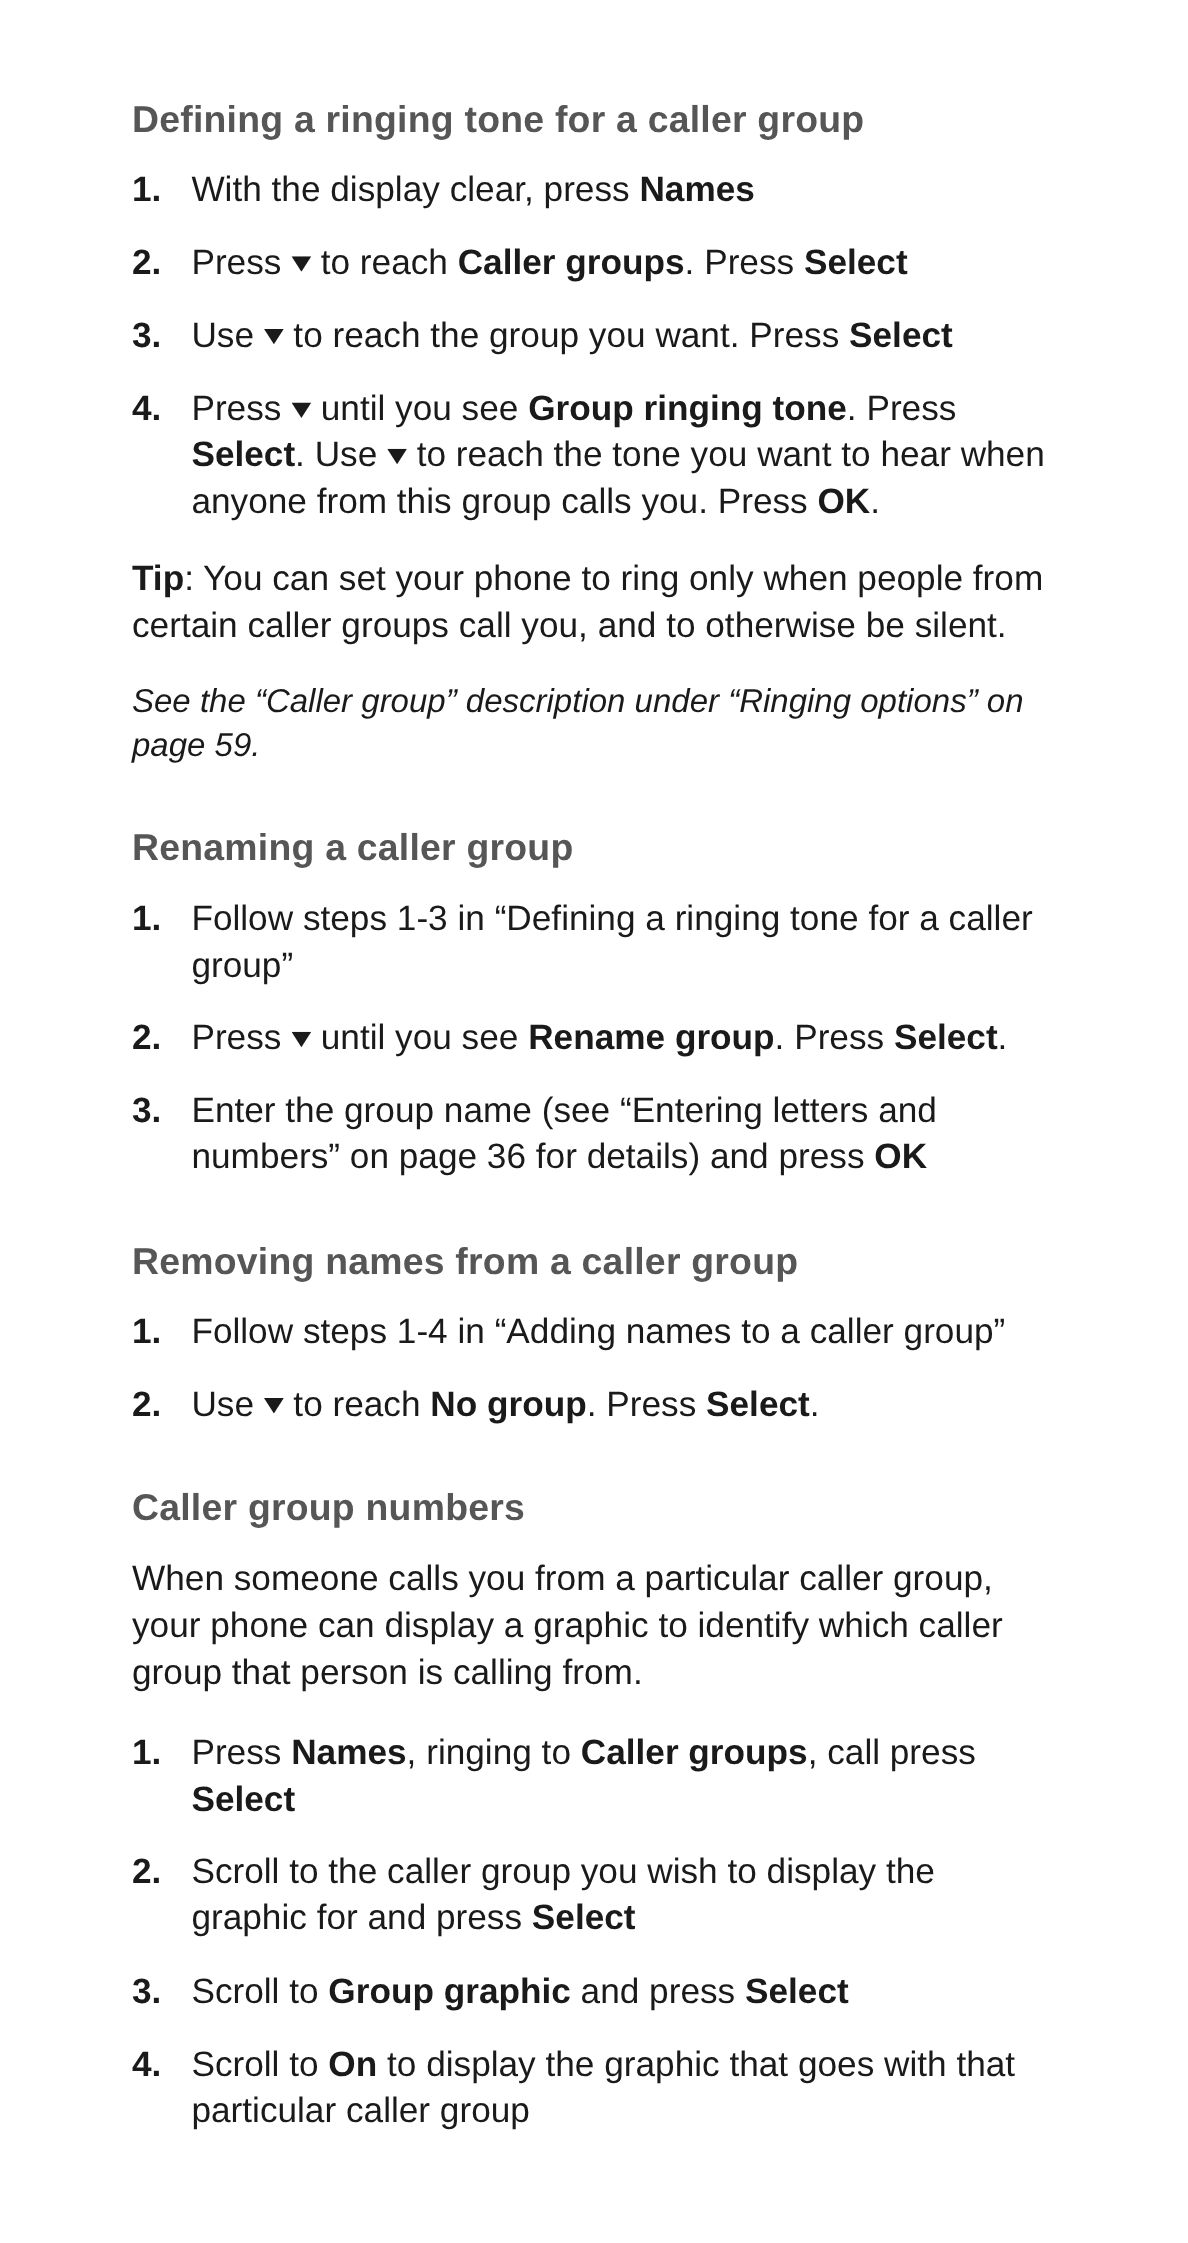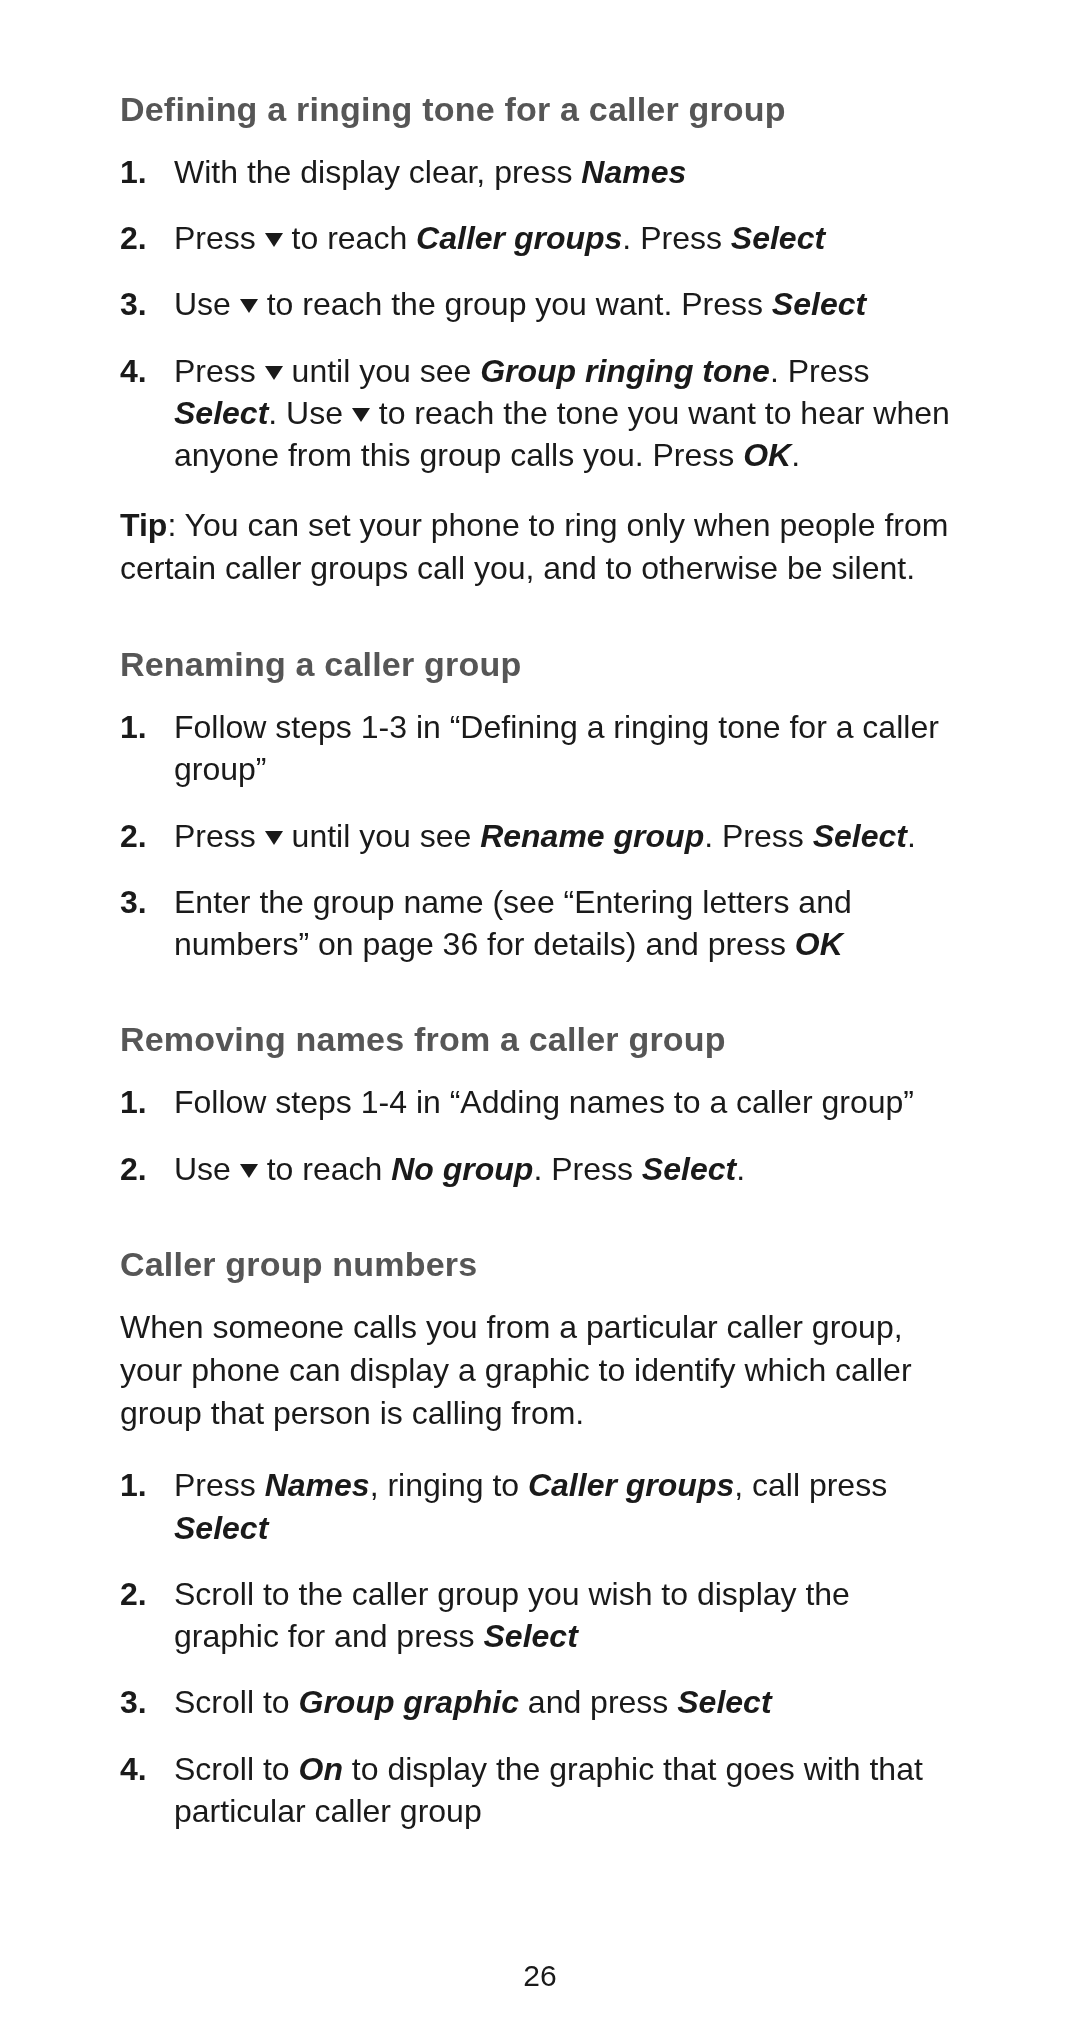--- a/index.html
+++ b/index.html
@@ -43,21 +43,20 @@
     flex: 0 0 48px;
     padding-right: 6px;
   }
   .step-body {
     flex: 1 1 auto;
   }
   .bold-ui {
     font-family: "Arial Narrow", Arial, Helvetica, sans-serif;
     font-weight: 700;
     font-stretch: condensed;
-    font-style: italic;
   }
   .tip-label {
     font-family: "Arial Narrow", Arial, Helvetica, sans-serif;
     font-weight: 900;
     font-stretch: condensed;
   }
   .body-text {
     font-size: 32px;
     line-height: 1.34;
     margin: 28px 0;
@@ -124,20 +123,21 @@
               <polygon points="0,0 18,0 9,14" fill="#1a1a1a"></polygon>
             </svg></span><span> to reach the tone you want to hear when anyone from this group calls you. Press </span><span class="bold-ui">OK</span><span>.</span>
       </span>
     </li>
   </ol>
 
   <div class="body-text">
     <span class="tip-label">Tip</span><span>: You can set your phone to ring </span><span class="italic">only</span><span> when people from certain caller groups call you, and to otherwise be silent.</span>
   </div>
 
+  <div class="ref-text">See the “Caller group” description under “Ringing options” on page 59.</div>
 
   <div class="section-heading tight-top">Renaming a caller group</div>
 
   <ol class="steps">
     <li>
       <span class="num">1.</span>
       <span class="step-body">
         <span>Follow steps 1-3 in </span><span class="italic">“Defining a ringing tone for a caller group”</span>
       </span>
     </li>
@@ -200,14 +200,13 @@
       </span>
     </li>
     <li>
       <span class="num">4.</span>
       <span class="step-body">
         <span>Scroll to </span><span class="bold-ui">On</span><span> to display the graphic that goes with that particular caller group</span>
       </span>
     </li>
   </ol>
 
-  <div class="page-number">26</div>
 </div>
 
 </body></html>

